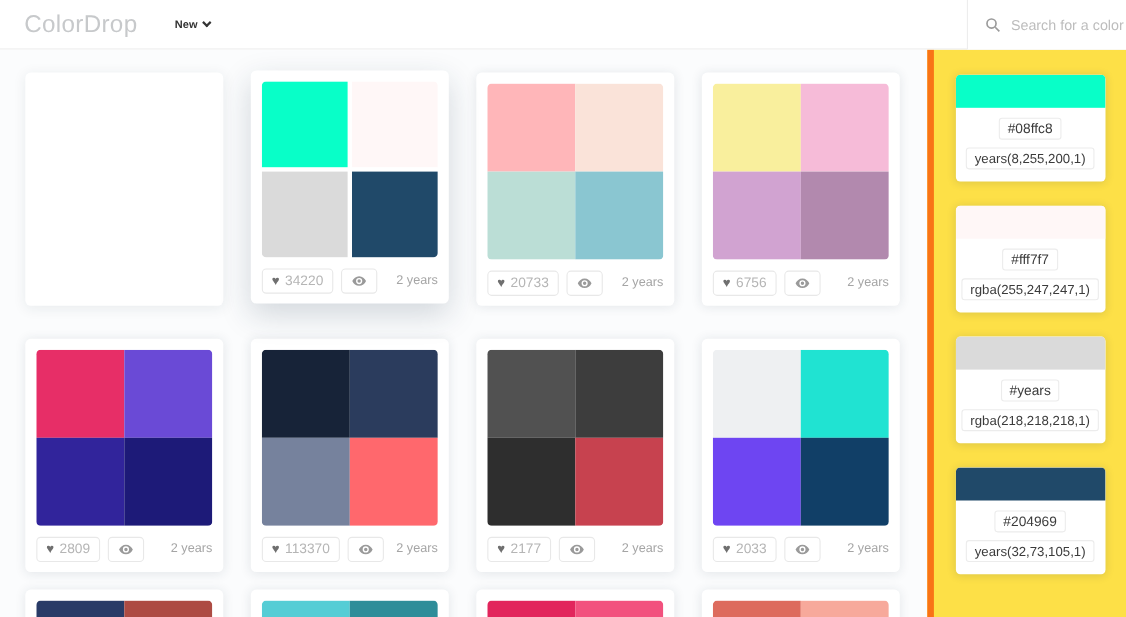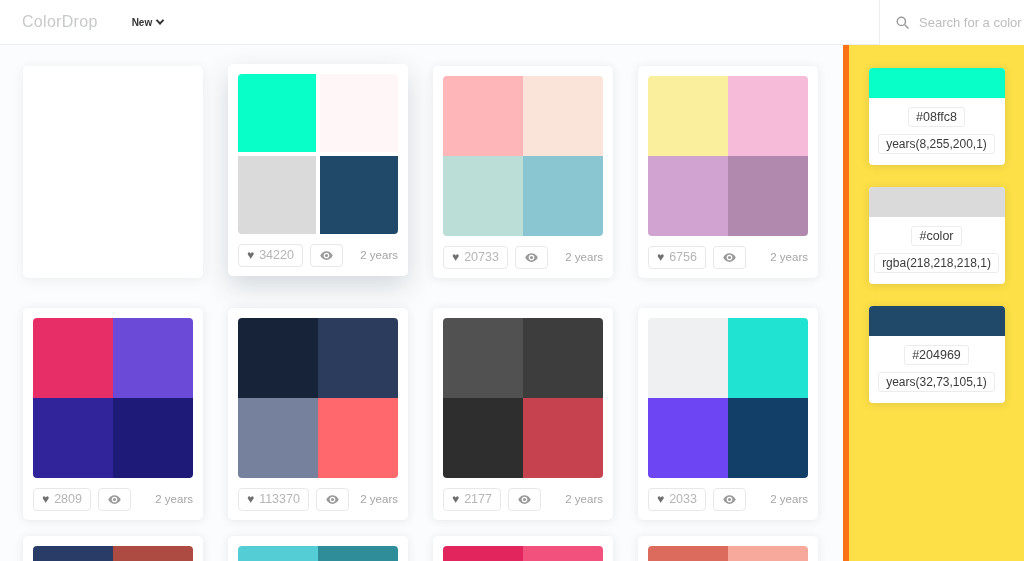--- a/index.html
+++ b/index.html
@@ -2,21 +2,21 @@
 <html><head>
 <meta charset="utf-8">
 <style>
   * { margin:0; padding:0; box-sizing:border-box; }
   html,body { width:1024px; height:561px; overflow:hidden; background:#ffffff;
               font-family:"Liberation Sans", sans-serif; }
 
   
   .header { position:absolute; left:0; top:0; width:1024px; height:45px;
             background:#fff; border-bottom:1px solid #ededed; display:flex; align-items:center; z-index:5; }
-  .logo { margin-left:22px; font-size:16px; color:#c7c9cb; letter-spacing:.3px; cursor:pointer; }
+  .logo { margin-left:22px; font-size:22px; color:#c7c9cb; letter-spacing:.3px; cursor:pointer; }
   .nav-new { margin-left:34px; display:flex; align-items:center; gap:5px; cursor:pointer; }
   .nav-new .lbl { font-size:10px; font-weight:700; color:#333; }
   .chev { width:6px; height:6px; border-right:2px solid #333; border-bottom:2px solid #333;
           transform:rotate(45deg) translate(-1px,-1px); display:inline-block; }
   .header-actions { margin-left:auto; margin-right:20px; display:flex; align-items:center; gap:18px; }
   .h-heart { font-size:24px; color:#dedede; line-height:1; cursor:pointer; }
   .brush { width:20px; height:20px; fill:#8a8a8a; cursor:pointer; }
   .kebab { display:flex; flex-direction:column; gap:3px; padding:2px 4px; cursor:pointer; }
   .kebab i { width:4px; height:4px; border-radius:50%; background:#7a7a7a; }
   .search { position:absolute; right:0; top:0; width:145px; height:45px; border-left:1px solid #ededed;
@@ -273,23 +273,30 @@
 
 <div class="sidebar">
   <div class="side-card">
     <div class="side-swatch" style="background-color: rgb(8, 255, 200);"></div>
     <div class="side-body">
       <span class="code-box hex">#08ffc8</span>
       <span class="code-box">years(8,255,200,1)</span>
     </div>
   </div>
   <div class="side-card">
+    <div class="side-swatch" style="background-color: rgb(255, 247, 247);"></div>
+    <div class="side-body">
+      <span class="code-box hex">#fff7f7</span>
+      <span class="code-box">rgba(255,247,247,1)</span>
+    </div>
+  </div>
+  <div class="side-card">
     <div class="side-swatch" style="background-color: rgb(218, 218, 218);"></div>
     <div class="side-body">
-      <span class="code-box hex">#color</span>
+      <span class="code-box hex">#years</span>
       <span class="code-box">rgba(218,218,218,1)</span>
     </div>
   </div>
   <div class="side-card">
     <div class="side-swatch" style="background-color: rgb(32, 73, 105);"></div>
     <div class="side-body">
       <span class="code-box hex">#204969</span>
       <span class="code-box">years(32,73,105,1)</span>
     </div>
   </div>

